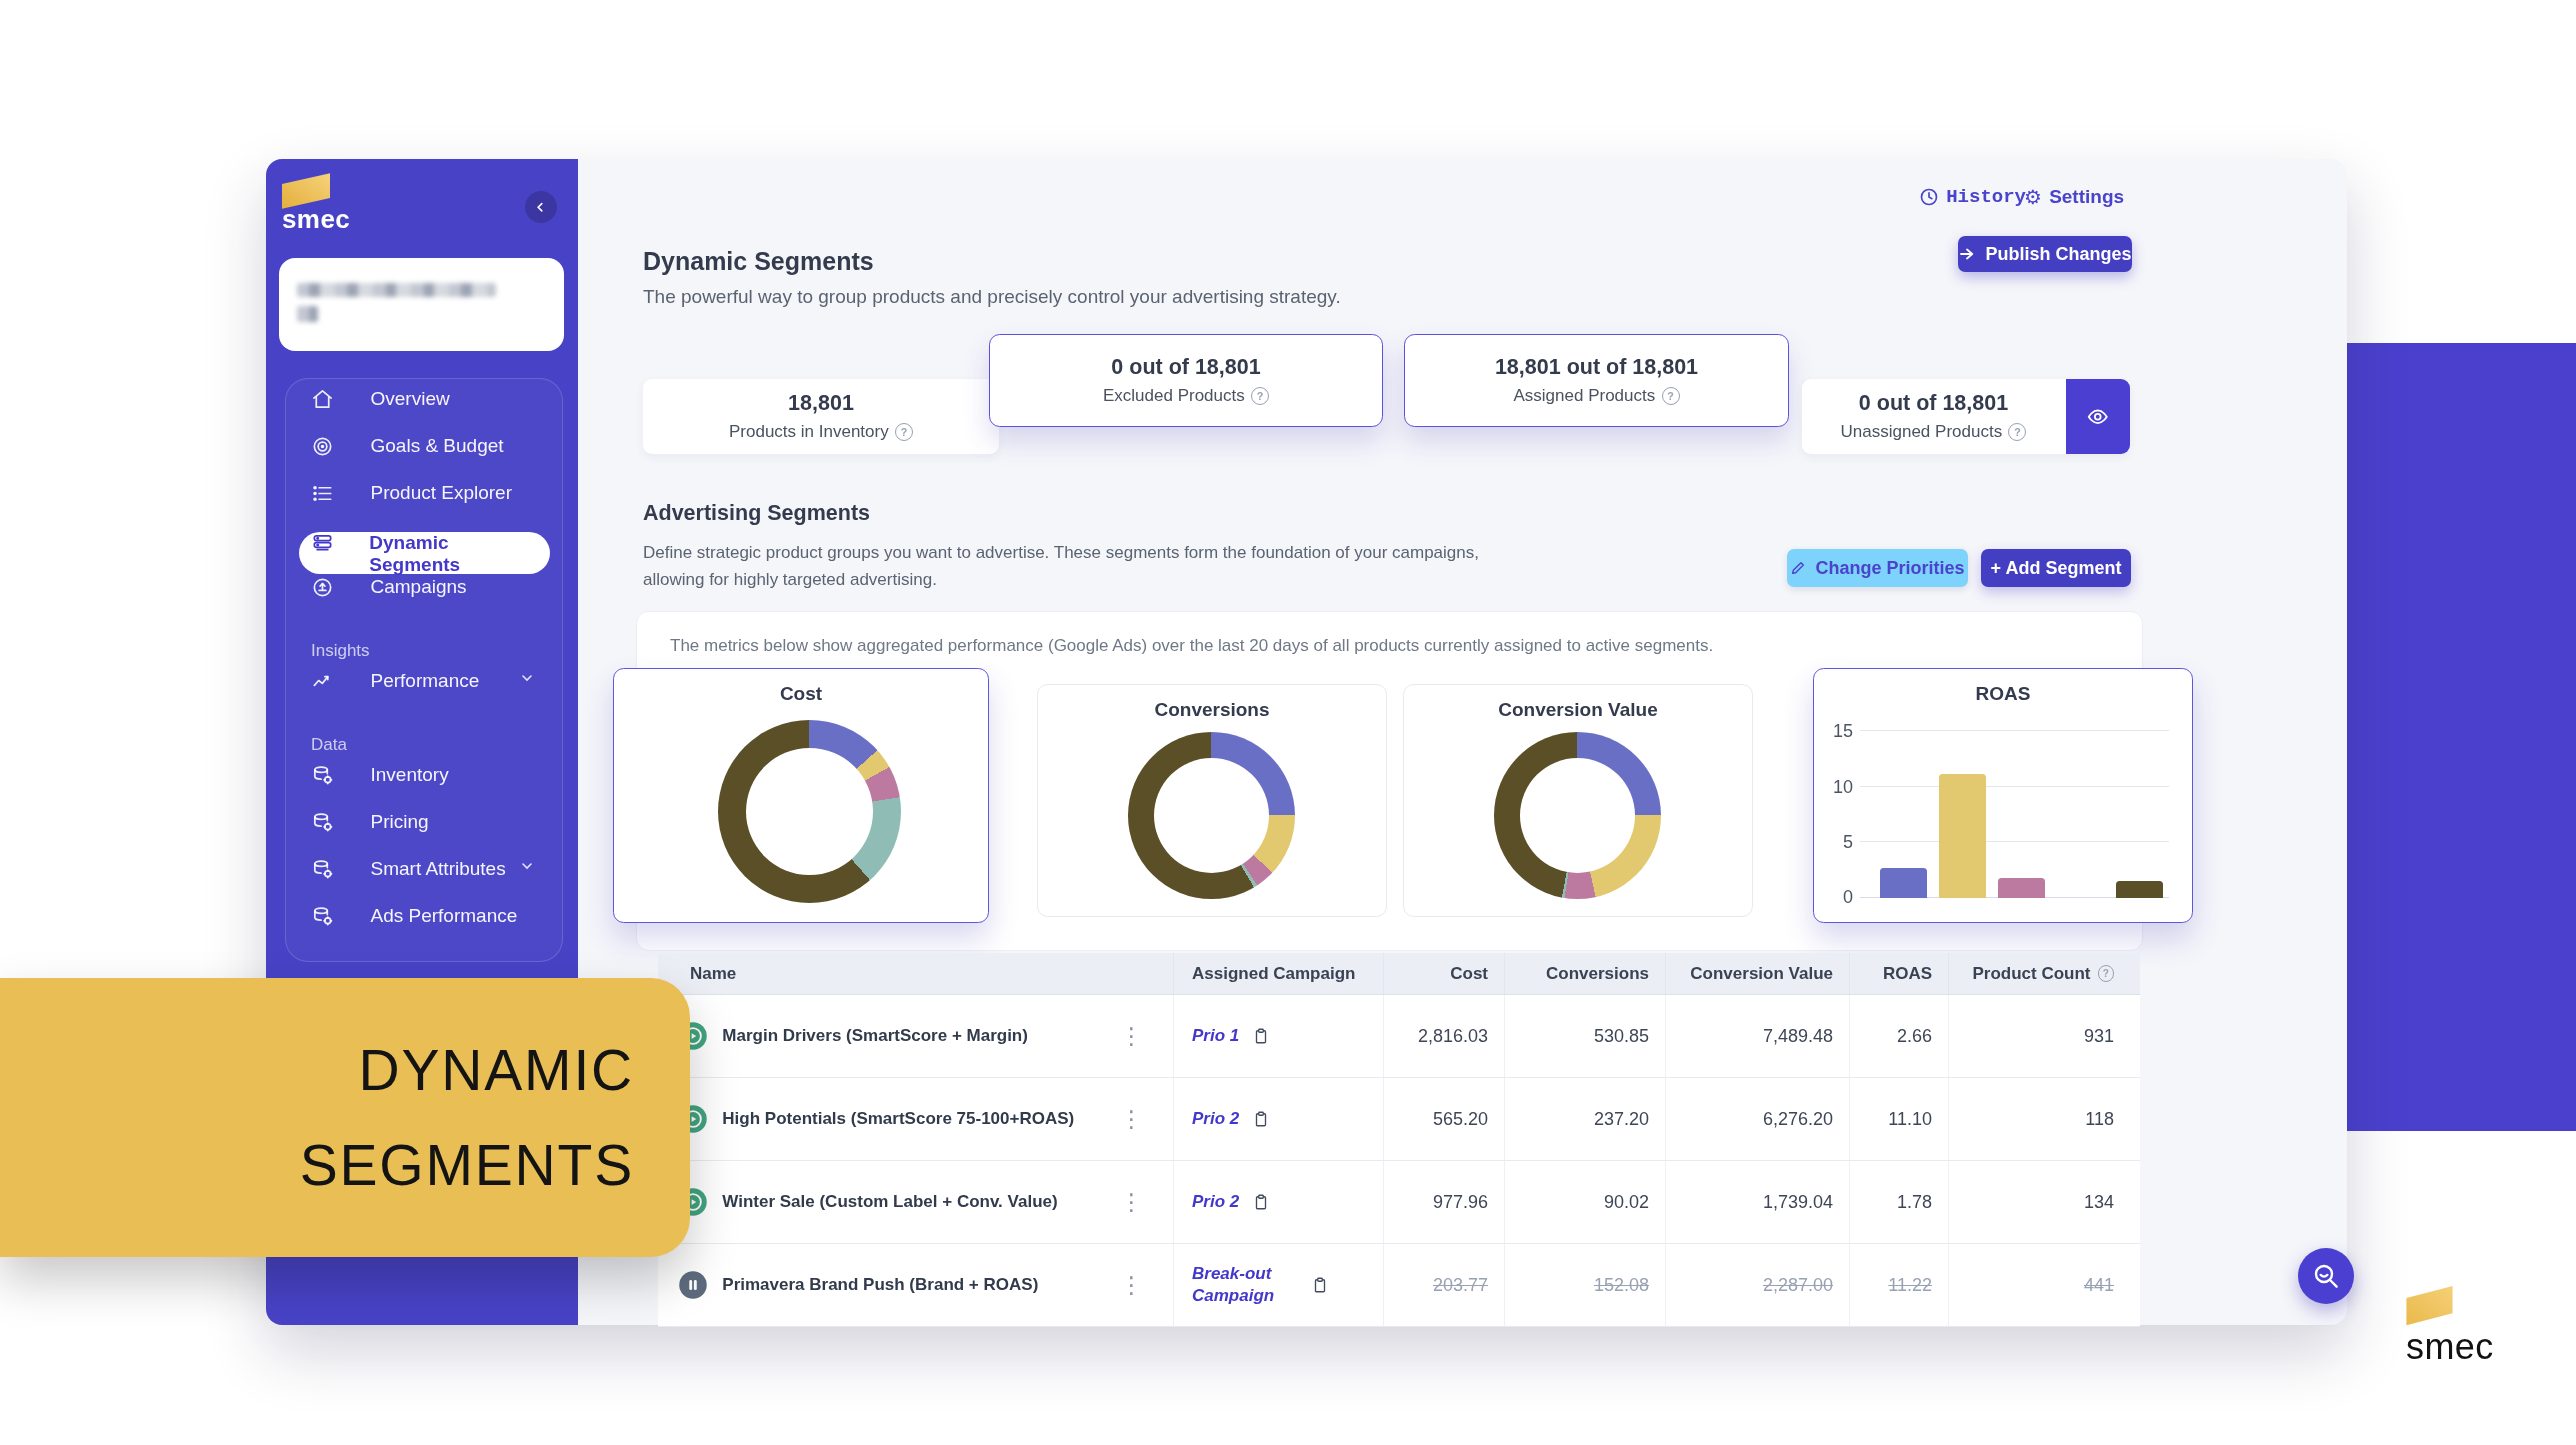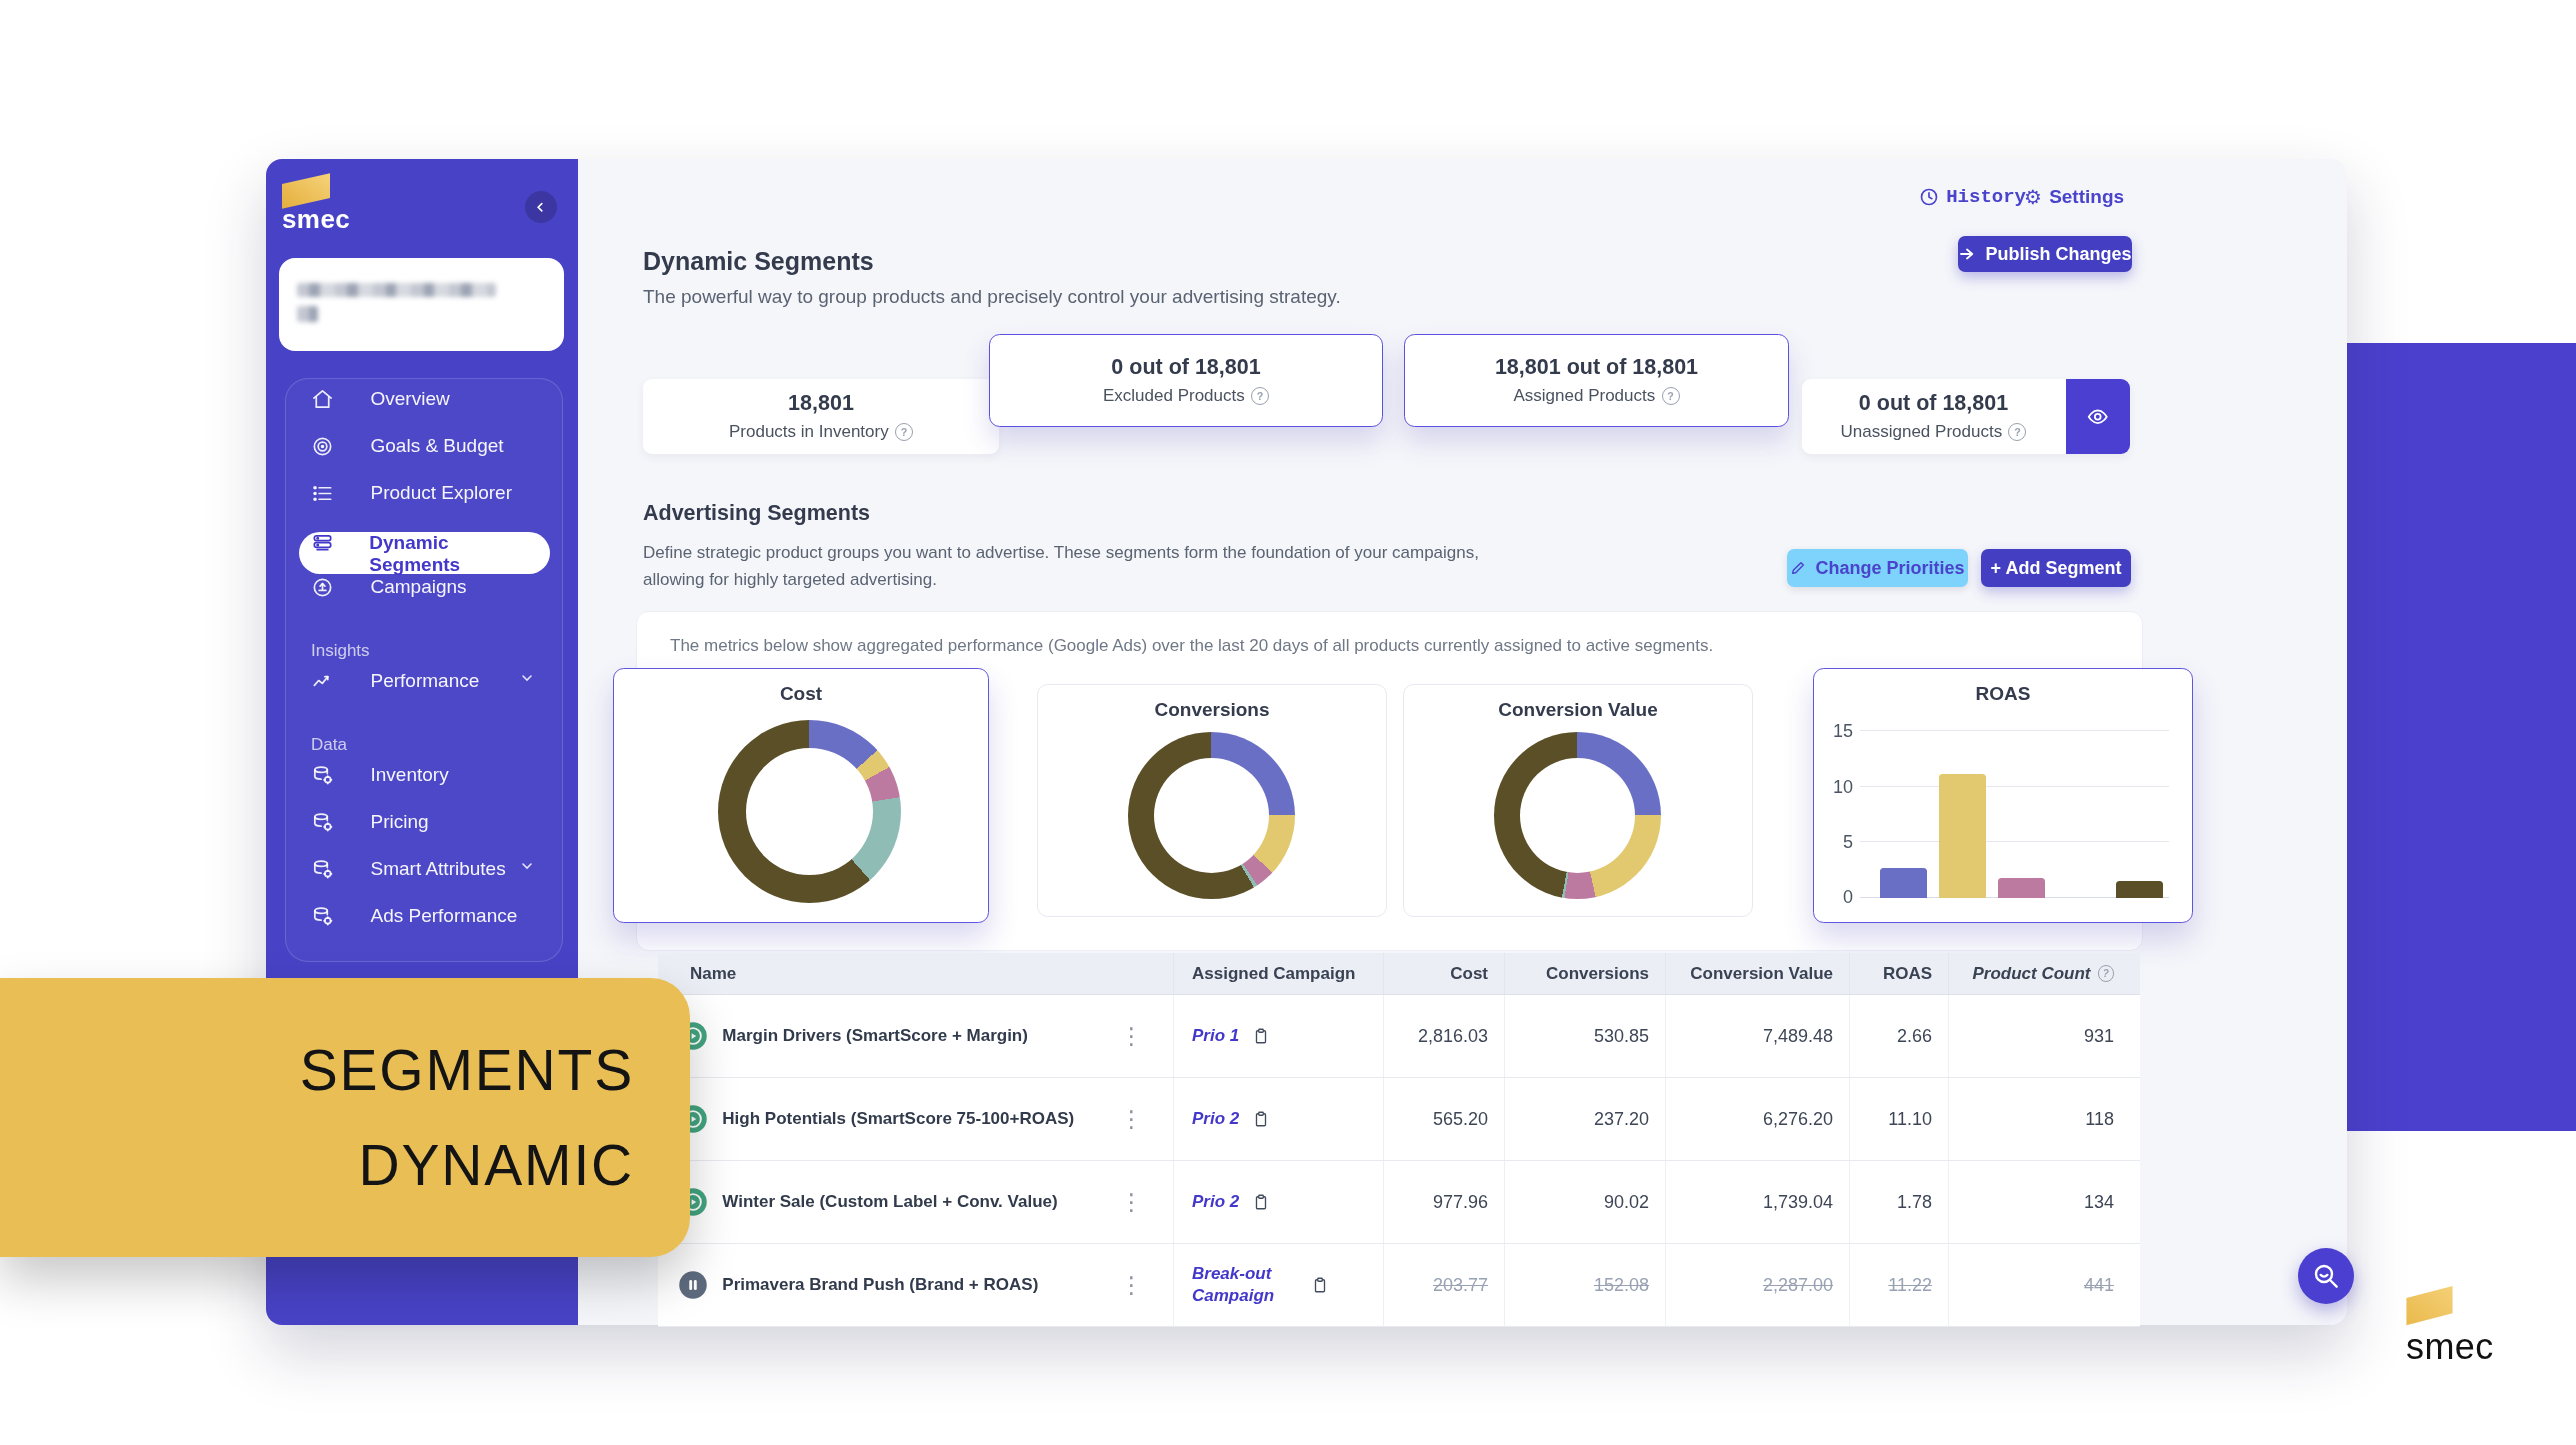--- a/index.html
+++ b/index.html
@@ -369,21 +369,21 @@
   </div>
 
   <div class="abs" id="seg-table">
     <div class="t-head">
       <div class="th">Name</div>
       <div class="th" style="padding-left:18px;">Assigned Campaign</div>
       <div class="th num">Cost</div>
       <div class="th num">Conversions</div>
       <div class="th num">Conversion Value</div>
       <div class="th num">ROAS</div>
-      <div class="th num" style="gap:7.2px;padding-right:27px;font-style:italic;">
+      <div class="th num" style="gap:7.2px;padding-right:27px;">
         <span>Product Count</span>
           <span class="qmark" style="width:14.3px;height:14.3px;font-size:10px;">?</span>
       </div>
     </div>
     <div id="t-body">
         <div class="t-row">
           <div class="cell name-cell">
             <span style="display:flex;">
               <svg width="30" height="30" viewBox="0 0 24 24">
                 <circle cx="12" cy="12" r="11" fill="#43A47F"></circle>
@@ -488,22 +488,22 @@
           <div class="cell num struck">152.08</div>
           <div class="cell num struck">2,287.00</div>
           <div class="cell num struck">11.22</div>
           <div class="cell num struck" style="padding-right: 27px;">441</div>
         </div>
       </div>
   </div>
 </div>
 
 <div class="abs" id="banner">
+  <div class="bline">DYNAMIC</div>
   <div class="bline">SEGMENTS</div>
-  <div class="bline">DYNAMIC</div>
 </div>
 
 <div class="abs" id="magnifier-btn">
   <svg width="32" height="32" viewBox="0 0 24 24" fill="none" stroke="#fff" stroke-width="1.8" stroke-linecap="round">
     <circle cx="10.5" cy="10.5" r="6"></circle>
       <path d="M8 11.2q2.5 2.6 5 0"></path>
       <path d="M15 15l5 5"></path>
   </svg>
 </div>
 

